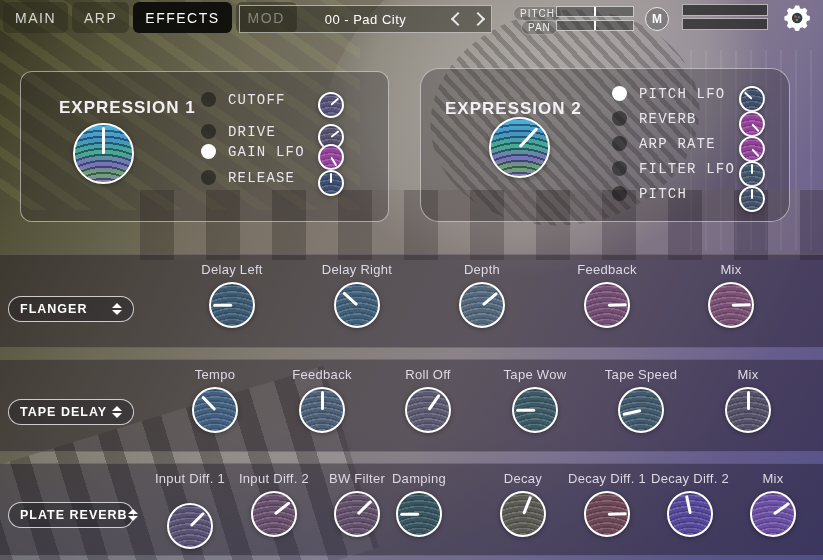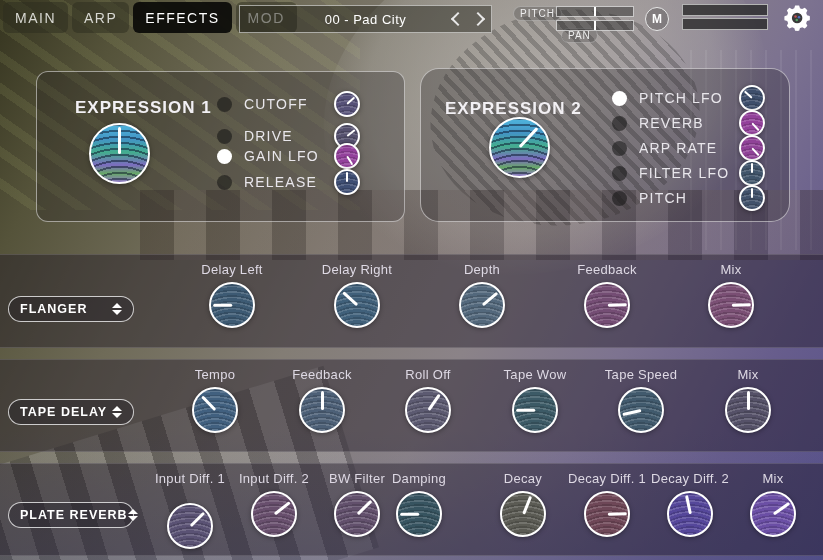--- a/index.html
+++ b/index.html
@@ -43,26 +43,26 @@
        background:rgba(35,35,35,.45);z-index:5;}
   .hslider .tick{position:absolute;top:0;bottom:0;width:2px;background:#fff;left:calc(var(--val,0.5)*100% - 1px);}
   .mute{position:absolute;left:645px;top:7px;width:24px;height:24px;border-radius:50%;box-sizing:border-box;
        border:1.5px solid #e8e8e8;background:rgba(40,40,40,.25);display:flex;align-items:center;justify-content:center;
        color:#fff;font-size:12px;font-weight:bold;z-index:5;cursor:pointer;}
   .meter{position:absolute;left:682px;width:86px;height:12px;box-sizing:border-box;border:1px solid #b4b4b4;
        background:rgba(40,40,40,.78);z-index:5;}
   .gear{position:absolute;left:783px;top:3px;width:30px;height:30px;z-index:5;cursor:pointer;}
   
   .panel{position:absolute;border:1px solid rgba(255,255,255,.50);border-radius:12px;background:rgba(28,24,30,.28);z-index:4;}
-  #exp1{left:36px;top:71px;width:367px;height:149px;}
+  #exp1{left:20px;top:71px;width:367px;height:149px;}
   #exp2{left:420px;top:68px;width:368px;height:152px;border-radius:19px;}
   .panel-title{position:absolute;font-weight:bold;font-size:17px;color:#f2f0f4;letter-spacing:1px;}
   #exp1 .panel-title{left:38px;top:26px;}
   #exp2 .panel-title{left:24px;top:30px;}
-  .opt-row{position:absolute;height:24px;display:flex;align-items:center;}
+  .opt-row{position:absolute;height:24px;display:flex;font-family:Liberation Mono, monospace;}
   #exp1 .opt-row{left:180px;right:44px;}
   #exp2 .opt-row{left:191px;right:24px;}
   .radio{width:15px;height:15px;border-radius:50%;background:rgba(18,18,18,.55);margin-right:12px;flex:0 0 auto;cursor:pointer;}
   .opt-row.selected .radio{background:#fff;}
   .opt-label{flex:1;font-size:14px;color:#e9e7ec;letter-spacing:1.2px;white-space:nowrap;}
   
   .knob{position:relative;border-radius:50%;border:2.5px solid #fff;box-sizing:content-box;
        background-color:var(--knob-color,#555);
        background-image:repeating-radial-gradient(circle at 50% 165%,rgba(255,255,255,.15) 0 1.5px,rgba(0,0,0,.14) 1.5px 3px,transparent 3px 5.5px);
        box-shadow:0 1px 5px rgba(0,0,0,.35);cursor:pointer;}
@@ -124,21 +124,21 @@
 
   <div class="preset">
     <span>00 - Pad City</span>
     <span class="preset-arrows">
       <span class="chev left"></span>
       <span class="chev right"></span>
     </span>
   </div>
 
   <span class="pill" style="left:513px;top:6px;">PITCH</span>
-  <span class="pill" style="left:521px;top:28px;margin-left:40px;">PAN</span>
+  <span class="pill" style="left:521px;top:20px;">PAN</span>
   <div class="hslider" style="left: 556px; top: 6px; --val: 0.5;">
       <div class="tick"></div>
     </div>
   <div class="hslider" style="left: 556px; top: 20px; --val: 0.5;">
       <div class="tick"></div>
     </div>
 
   <div class="mute">
       <span>M</span>
     </div>

